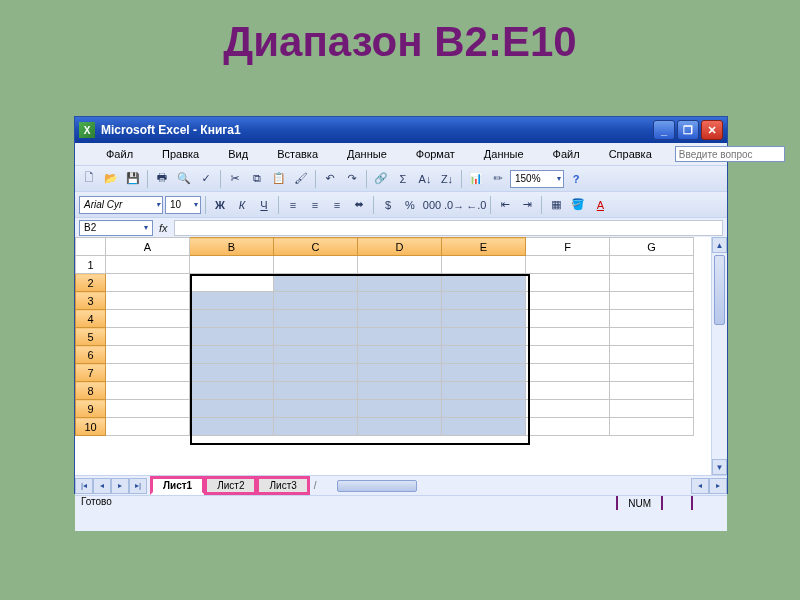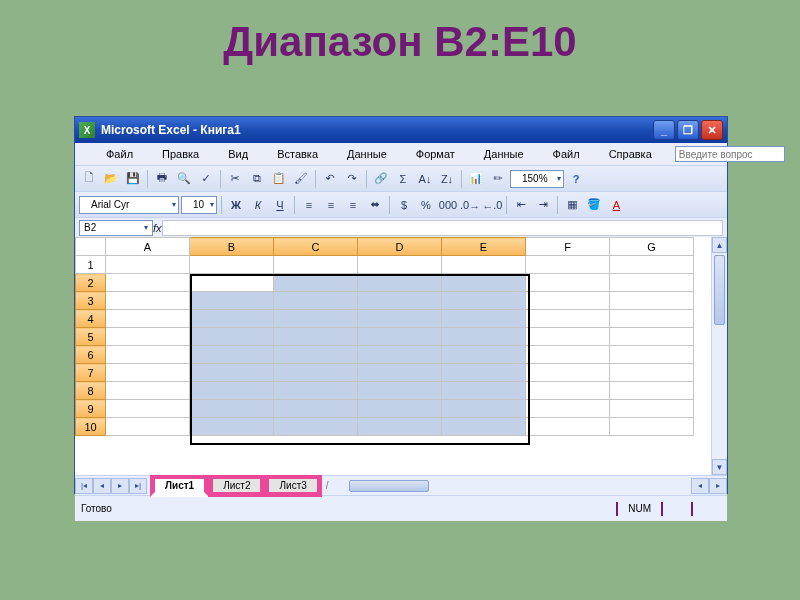--- a/index.html
+++ b/index.html
@@ -93,33 +93,33 @@
     font-size: 11px;
     color: #2b3b63;
     border-radius: 2px;
   }
   .tb-sep { width:1px; height:18px; background:#a7becb; margin: 0 2px;}
   .tb-dropdown {
     height: 18px;
     border: 1px solid #7a94c8;
     background: #fff;
     font-size: 10px;
-    padding: 0 14px 0 11px;
+    padding: 0 14px 0 4px;
     position: relative;
     display: flex; align-items: center;
   }
   .tb-dropdown::after {
     content: "▾"; position: absolute; right: 2px; font-size: 8px; color:#2a4f9e;
   }
   
   .namebox-row {
     height: 20px;
     background: #e8eefb;
     display: flex; align-items: center;
-    padding: 0 4px; gap: 0;
+    padding: 0 4px; gap: 6px;
     border-top: 1px solid #c6d4ef;
   }
   .namebox {
     width: 74px; height: 16px;
     border: 1px solid #7a94c8;
     background: #fff;
     font-size: 10px;
     padding: 0 4px;
     display:flex;align-items:center;justify-content:space-between;
   }
@@ -189,36 +189,36 @@
     font-size: 10px;
   }
   .nav-btn {
     width: 18px; height: 16px;
     display:flex;align-items:center;justify-content:center;
     border:1px solid #a8bde0; background:#dbe4f6;
     font-size:8px;color:#2a4f9e;
   }
   .sheet-tab {
     padding: 1px 10px;
-    border: 5px solid #ec4899;
+    border: 3px solid #ec4899;
     background: #e4e4e4;
     margin-left:-1px;
   }
   .sheet-tab.active {
     background: #fff; font-weight:bold;
     border-bottom-color:#fff;
   }
   .hscroll { flex:1; height:14px; margin: 0 2px 0 8px; background:#e8eefb; position:relative;}
   .hscroll .thumb{position:absolute; top:1px;bottom:1px;left:2px;width:80px;background:linear-gradient(#dbe4f6,#b6c7ea);border:1px solid #8aa2d6;border-radius:2px;}
   .hscroll-wrap{display:flex;align-items:center;flex:1;margin-left:6px;}
   
   .statusbar {
-    height: 26px;
+    height: 36px;
     background: #e8eefb;
-    display:flex; align-items: center;
+    display:flex; 
     font-size: 10px;
     padding: 0 6px;
     border-top:1px solid #c6d4ef;
   }
   .statusbar .st-cell{ padding: 0 10px; border-left:2px solid #701a75; height:14px; display:flex;align-items:center;}
   .statusbar .ready{flex:0 0 auto;}
   .statusbar .spacer{flex:1;}
 </style>
 </head>
 <body>
@@ -279,21 +279,21 @@
     <div class="tb-sep"></div>
     <div class="tb-btn">📊</div>
     <div class="tb-btn">✏</div>
     <div class="tb-dropdown" style="width:54px;">
         <span>150%</span>
       </div>
     <div class="tb-btn" style="color:#2a5bcf;font-weight:bold;">?</div>
   </div>
 
   <div class="toolbar">
-    <div class="tb-dropdown" style="width:100px;">
+    <div class="tb-dropdown" style="width:84px;font-style:italic;">
         <span>Arial Cyr</span>
       </div>
     <div class="tb-dropdown" style="width:36px;">
         <span>10</span>
       </div>
     <div class="tb-sep"></div>
     <div class="tb-btn" style="font-weight:bold;">Ж</div>
     <div class="tb-btn" style="font-style:italic;">К</div>
     <div class="tb-btn" style="text-decoration:underline;">Ч</div>
     <div class="tb-sep"></div>

